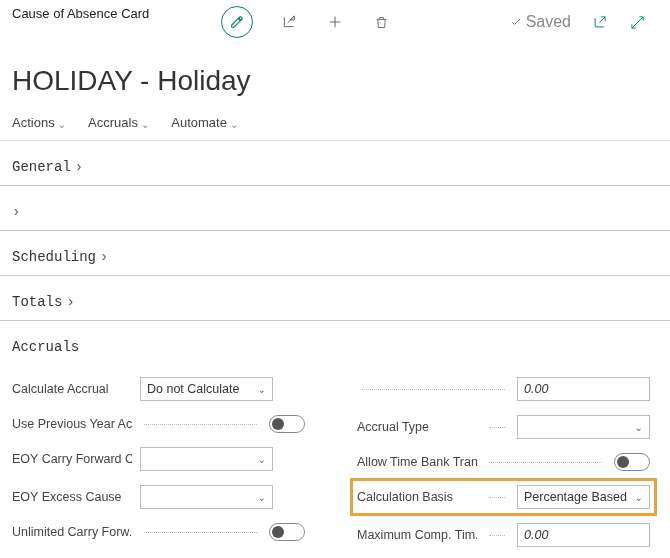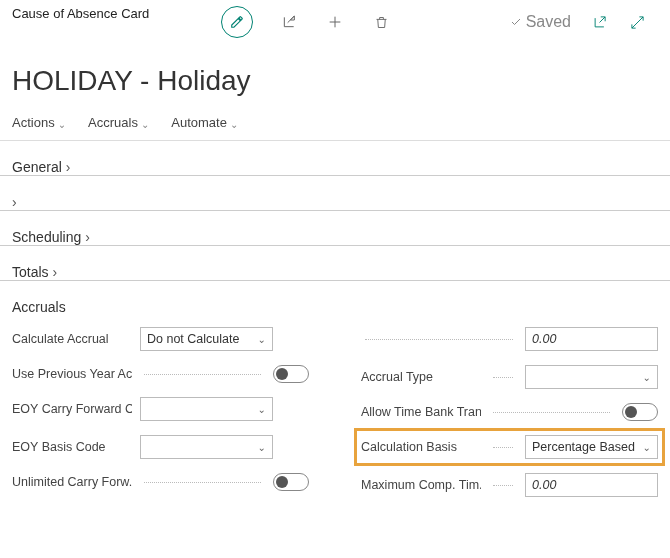--- a/index.html
+++ b/index.html
@@ -61,34 +61,35 @@
     display: flex;
     gap: 22px;
     padding: 6px 12px 10px 12px;
     color: #444;
     font-size: 13px;
     border-bottom: 1px solid #ddd;
   }
   .menu-item { display:flex; align-items:flex-end; gap:3px; cursor:pointer; }
   .chev { font-size:10px; color:#888;}
   .section {
-    padding: 18px 12px 0 12px;
+    padding: 18px 12px 10px 12px;
     border-bottom: 1px solid #ccc;
+    font-family: Liberation Mono, monospace;
   }
   .section.noborder { border-bottom: none; }
   .section-header {
     display:flex; align-items:center; gap:4px;
     color:#333; font-size:14px;
     cursor:pointer;
   }
   .section-header .chev-r { font-size: 14px; color:#555; }
   .accruals-body {
     display:flex;
     gap: 52px;
-    padding: 12px 12px 0 12px;
+    padding: 12px 20px 0 12px;
   }
   .col { flex:1; display:flex; flex-direction:column; gap:14px; }
   .field-row {
     display:flex; align-items:center; gap:8px;
   }
   .field-label {
     flex: 0 0 120px;
     color:#444;
     font-size:12.5px;
     white-space: nowrap;
@@ -249,21 +250,21 @@
       <div class="toggle"></div>
     </div>
     <div class="field-row">
       <div class="field-label">EOY Carry Forward Co...</div>
       <div class="sel">
         <span></span>
           <span class="caret">⌄</span>
       </div>
     </div>
     <div class="field-row">
-      <div class="field-label">EOY Basis Code</div>
+      <div class="field-label">EOY Excess Cause</div>
       <div class="sel">
         <span></span>
           <span class="caret">⌄</span>
       </div>
     </div>
     <div class="field-row">
       <div class="field-label">Unlimited Carry Forw...</div>
       <div class="dots"></div>
       <div class="toggle"></div>
     </div>

